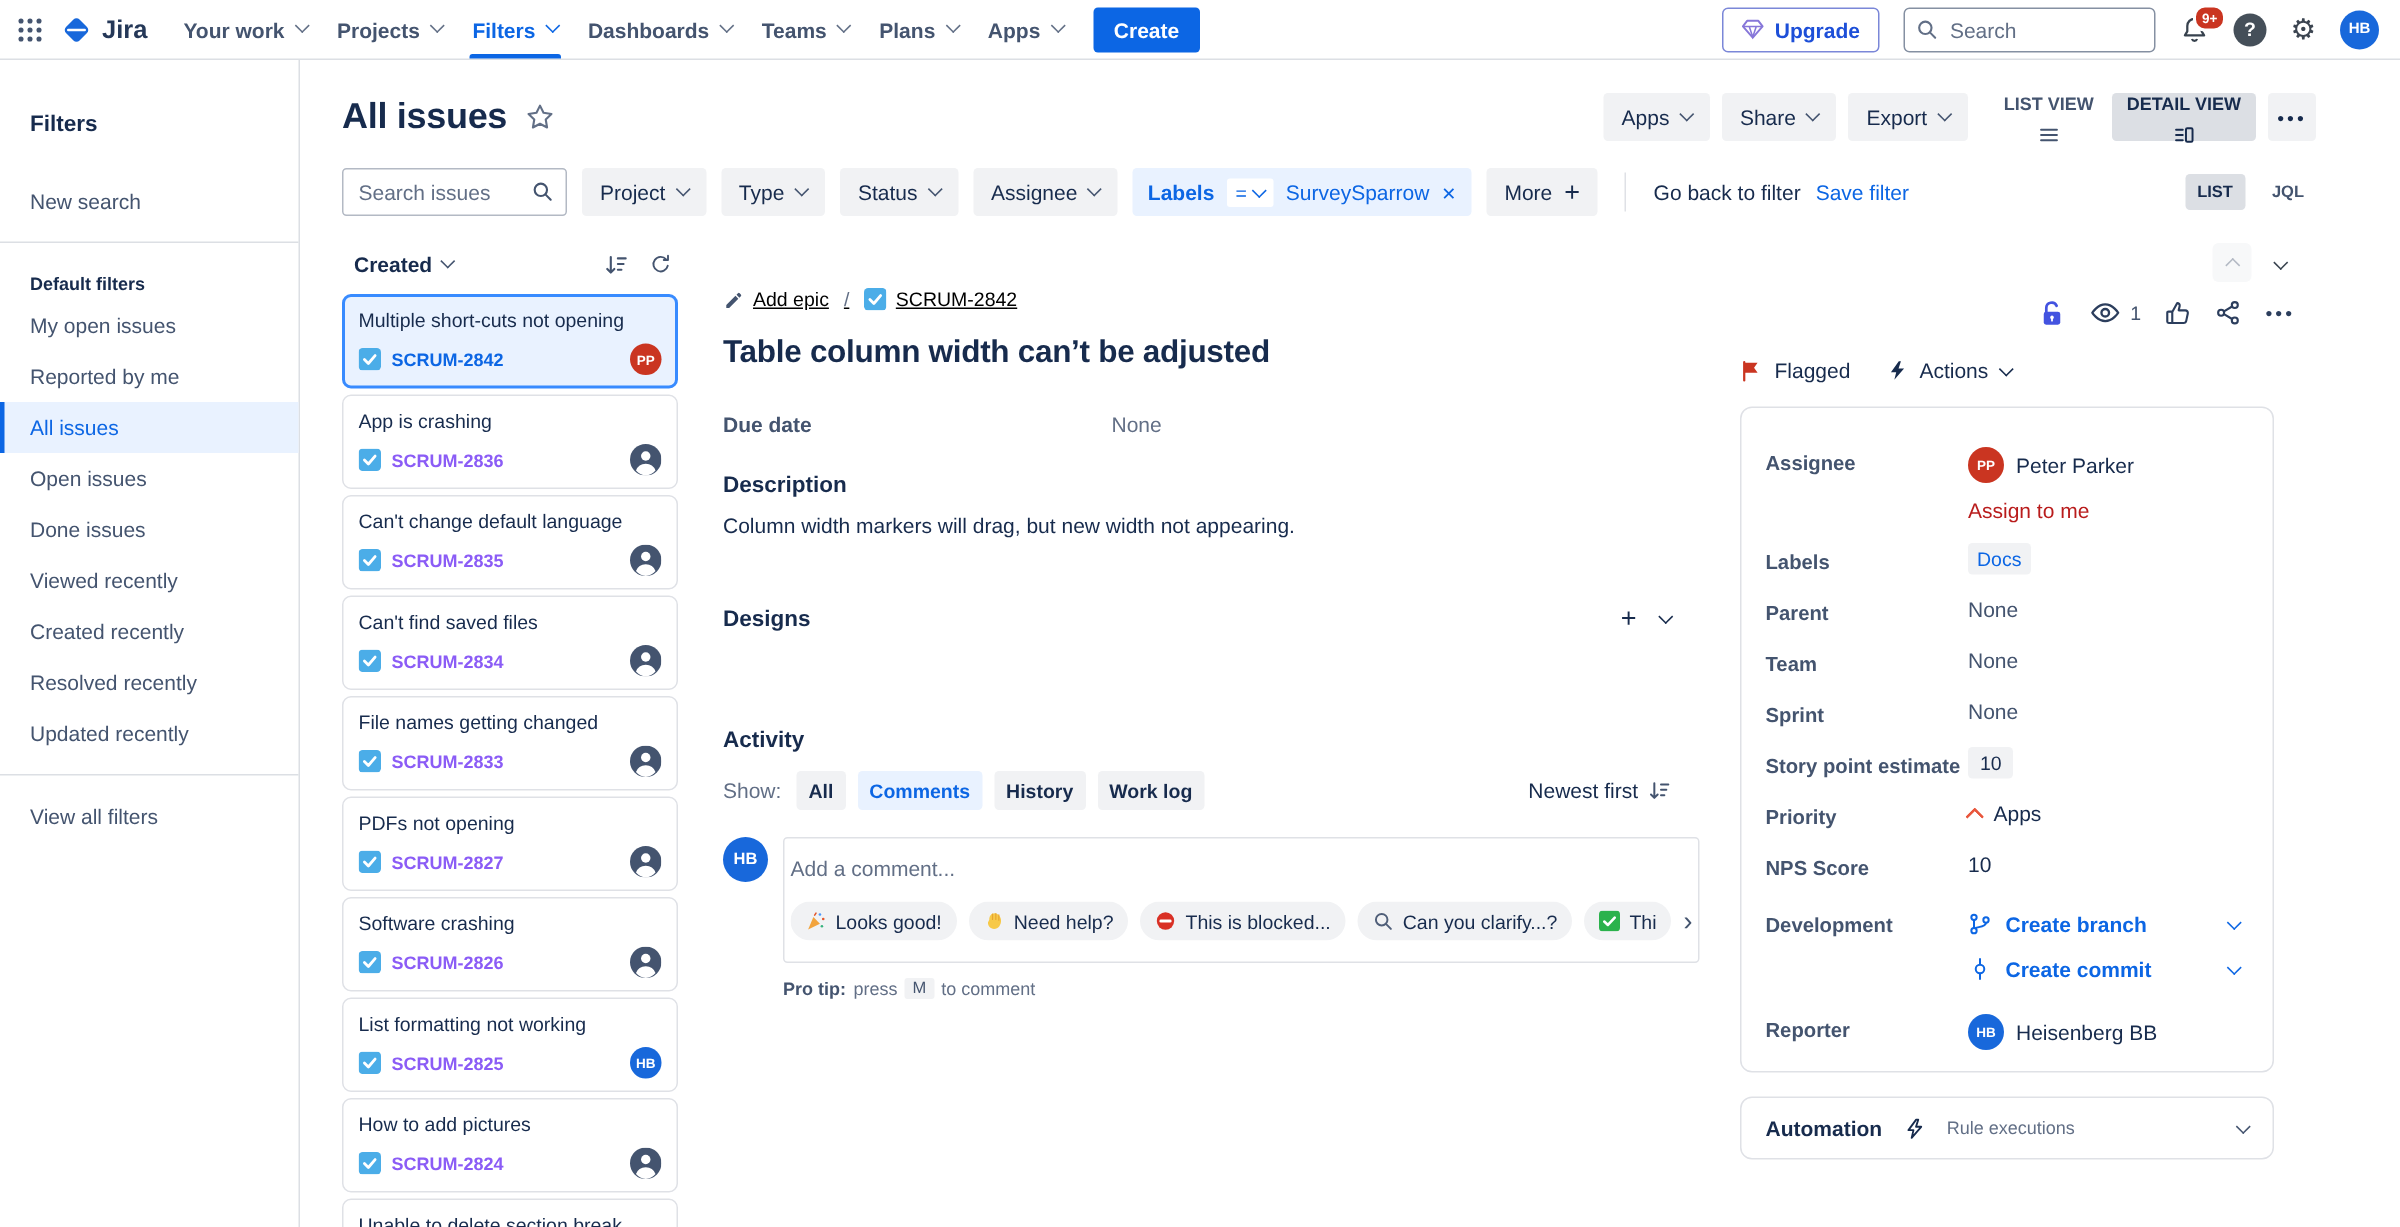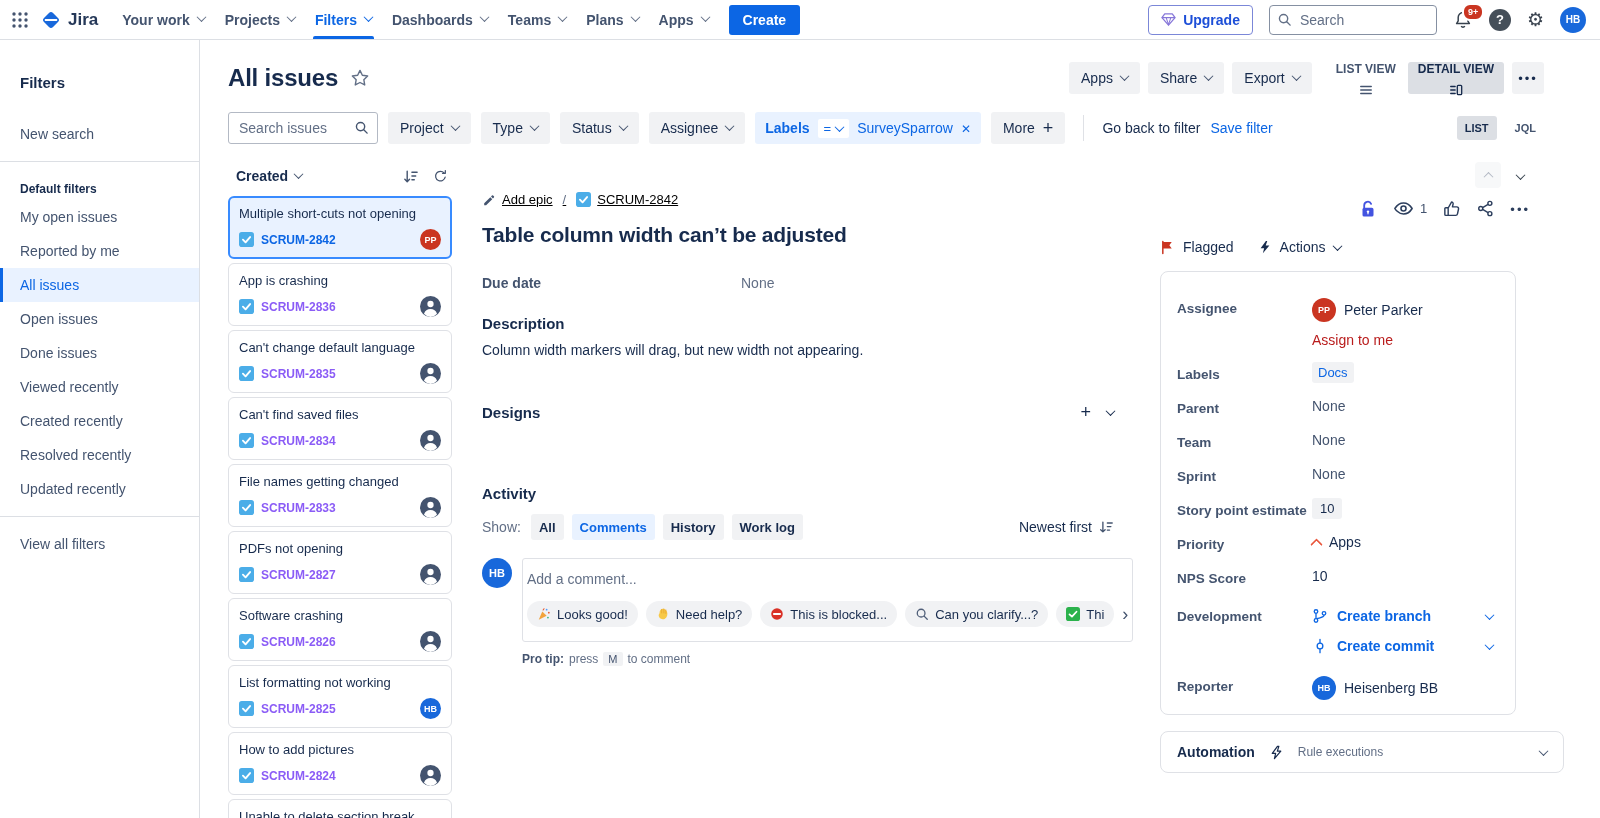--- a/index.html
+++ b/index.html
@@ -190,21 +190,21 @@
   .sp-chip { background:#F1F2F4; font-size:13px; padding:3px 8px; border-radius:3px; }
   .prio { display:flex; align-items:center; gap:8px; }
   .prio-ic { width:9px; height:9px; border-left:2.5px solid #E9573D; border-top:2.5px solid #E9573D;
       transform:rotate(45deg); margin-top:4px; border-radius:1px; }
   .dev-link { display:flex; align-items:center; gap:9px; color:#0C66E4; font-size:14px;
       font-weight:600; cursor:pointer; }
   .dev-row { display:flex; align-items:center; justify-content:space-between; padding-right:6px; }
   .dev-row + .dev-row { margin-top:14px; }
   .dev-cv { color:#0C66E4; }
   .who-name { font-size:14px; color:#172B4D; }
-  .auto-panel { width:404px; border:1px solid #DFE1E6; border-radius:8px; margin-top:16px;
+  .auto-panel { width:356px; border:1px solid #DFE1E6; border-radius:8px; margin-top:16px;
       display:flex; align-items:center; padding:12px 16px; gap:14px; cursor:pointer; }
   .auto-title { font-size:14px; font-weight:700; }
   .auto-sub { font-size:12px; color:#626F86; flex:1; }
 </style>
 </head>
 <body>
 
 <svg width="0" height="0" style="position:absolute">
   <defs>
     <symbol id="i-grid" viewBox="0 0 20 20">

